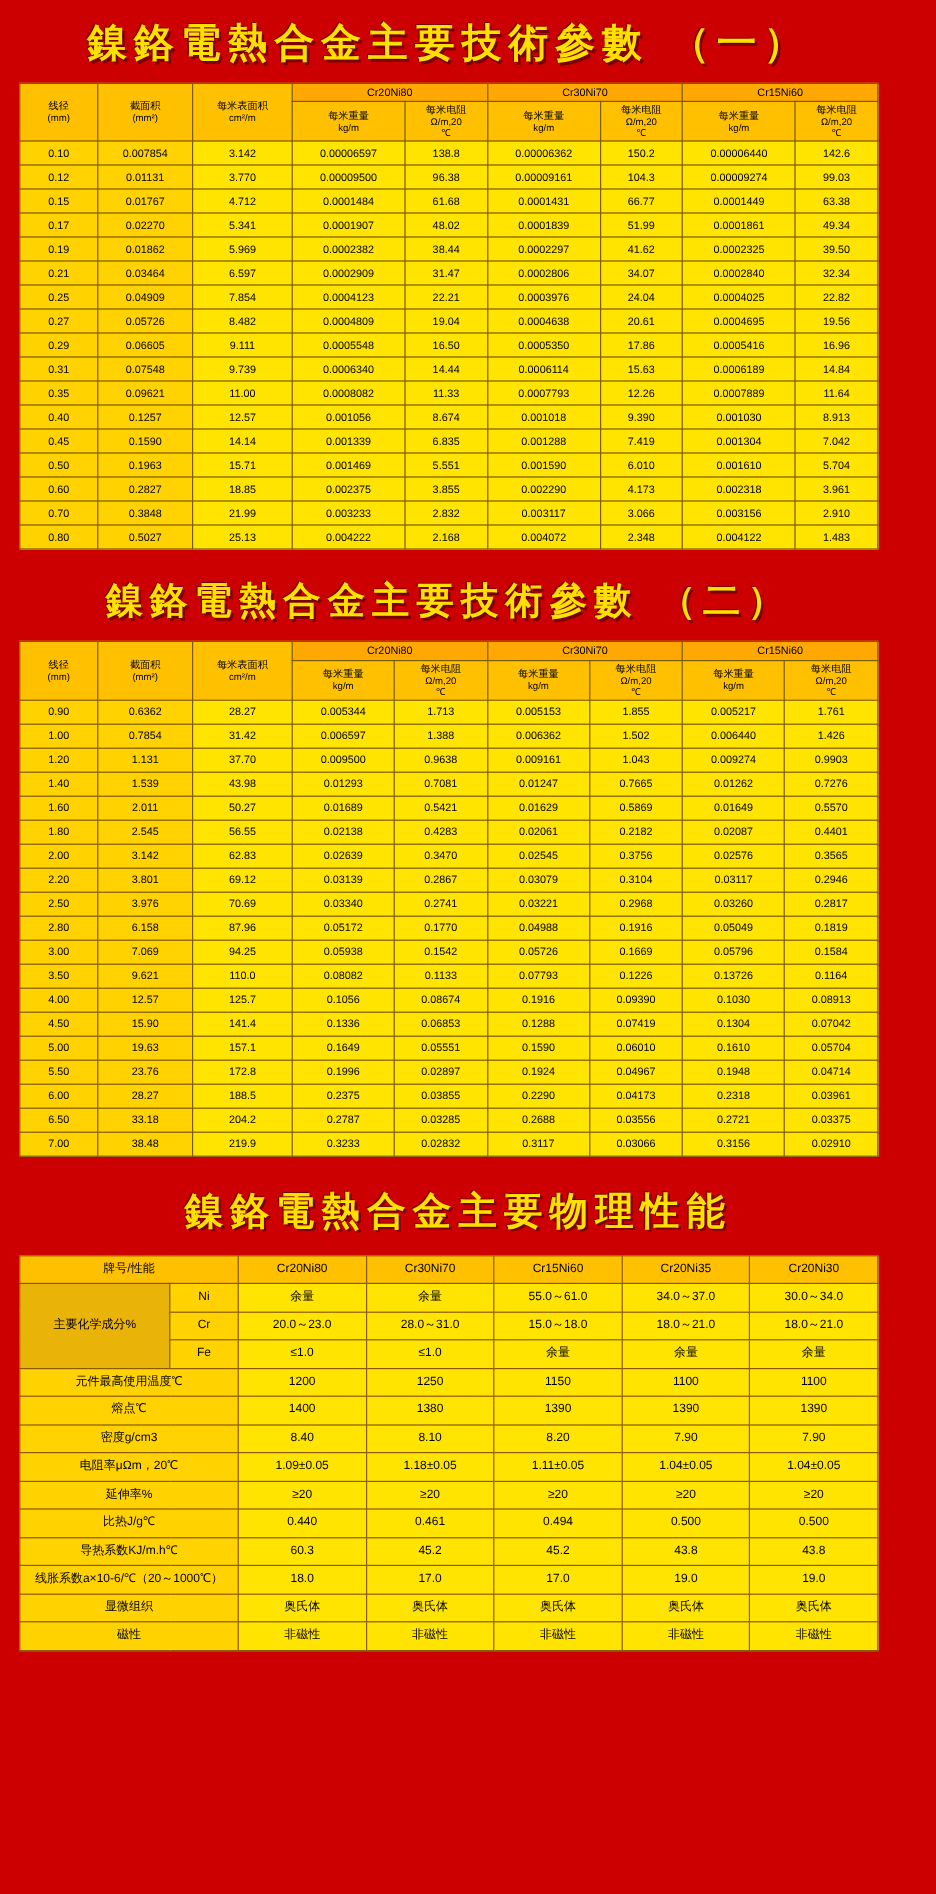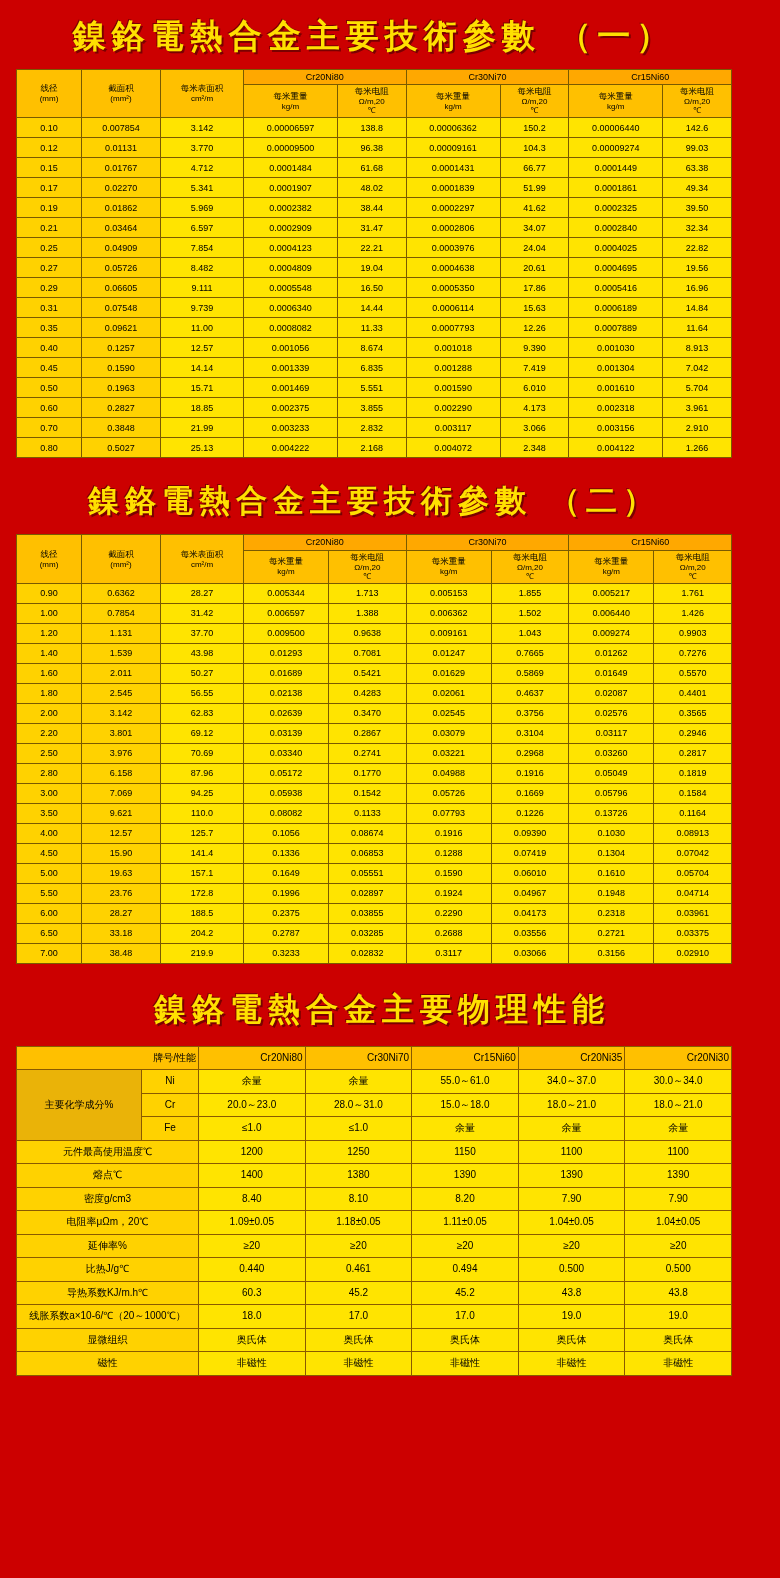--- a/index.html
+++ b/index.html
@@ -82,21 +82,20 @@
     text-align: center;
     padding: 5px 2px;
     color: #000;
     background: #ffe400;
     font-size: 10px;
     line-height: 1.25;
   }
   table.phys th {
     background: #ffc000;
     font-weight: normal;
-    text-align: right;
   }
   table.phys td.rowhead {
     background: #ffd200;
   }
   table.phys td.sidehead {
     background: #eab308;
   }
 </style>
 </head>
 <body>
@@ -333,21 +332,21 @@
           </tr>
           <tr>
             <td class="c0">0.80</td>
             <td class="c1">0.5027</td>
             <td>25.13</td>
             <td>0.004222</td>
             <td>2.168</td>
             <td>0.004072</td>
             <td>2.348</td>
             <td>0.004122</td>
-            <td>1.266</td>
+            <td>1.483</td>
           </tr>
         </tbody>
     </table>
   </div>
 
   <div class="title title-2">鎳鉻電熱合金主要技術參數 （二）</div>
   <div class="tbl-wrap">
     <table class="params">
       <thead>
         <tr>
@@ -453,21 +452,21 @@
             <td>0.01649</td>
             <td>0.5570</td>
           </tr>
           <tr>
             <td class="c0">1.80</td>
             <td class="c1">2.545</td>
             <td>56.55</td>
             <td>0.02138</td>
             <td>0.4283</td>
             <td>0.02061</td>
-            <td>0.4637</td>
+            <td>0.2182</td>
             <td>0.02087</td>
             <td>0.4401</td>
           </tr>
           <tr>
             <td class="c0">2.00</td>
             <td class="c1">3.142</td>
             <td>62.83</td>
             <td>0.02639</td>
             <td>0.3470</td>
             <td>0.02545</td>

